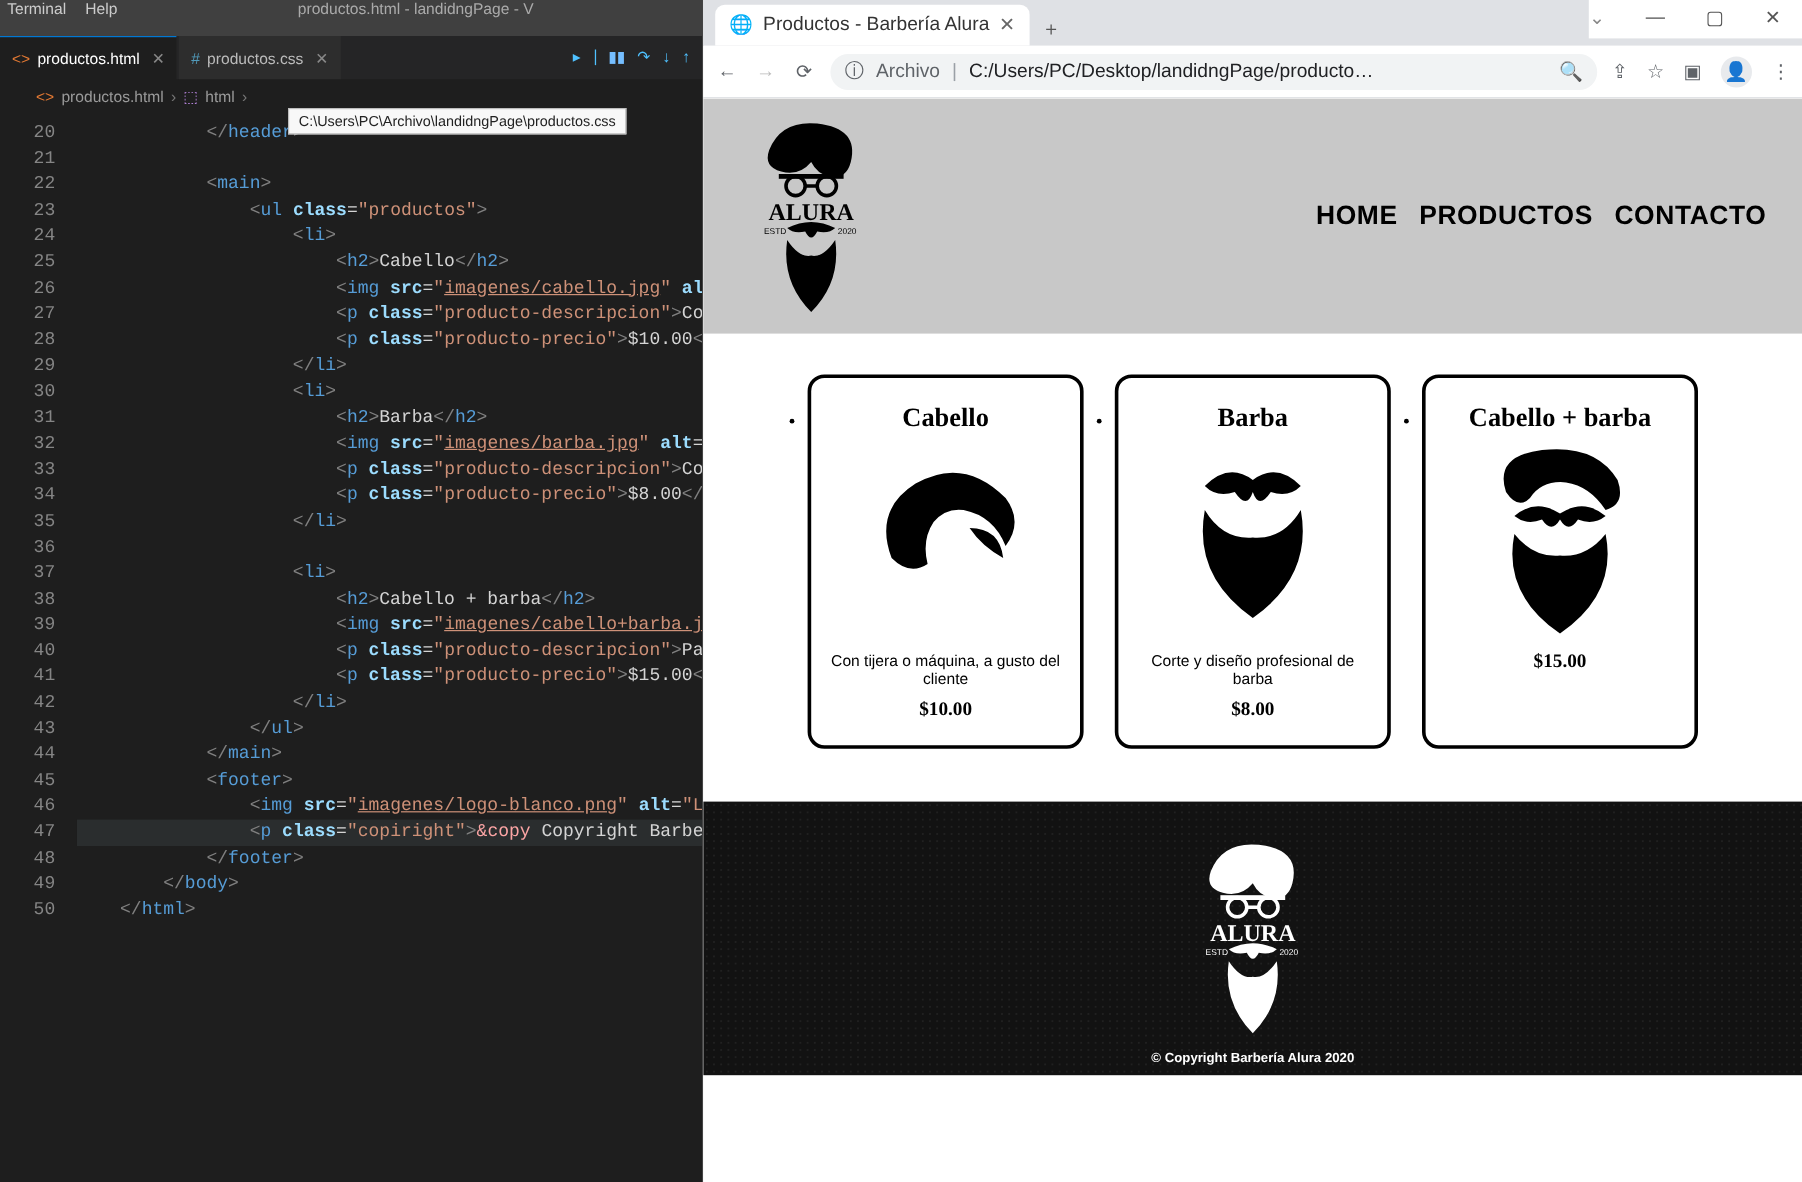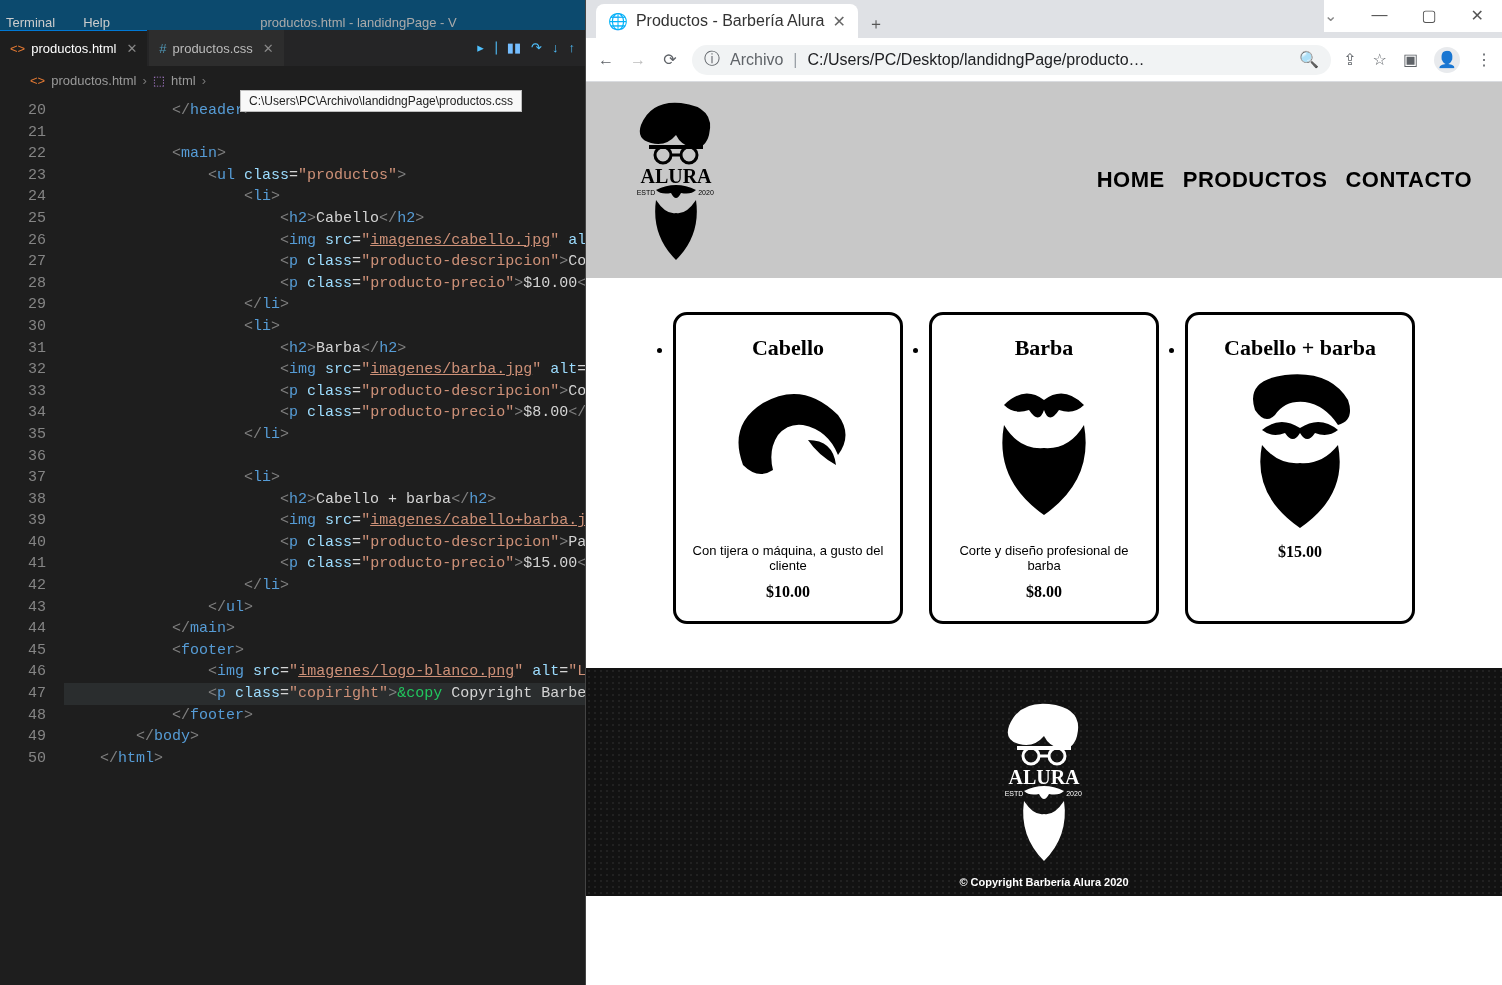--- a/index.html
+++ b/index.html
@@ -17,26 +17,26 @@
 .vscode {
   width: 585px;
   height: 100%;
   background: #1e1e1e;
   display: flex;
   flex-direction: column;
   font-size: 13px;
 }
 .vscode .menubar {
   height: 30px;
-  background: #0c4a6e;
+  background: #404040;
   color: #ccc;
   display: flex;
-  align-items: flex-end;
+  align-items: flex-start;
   padding: 0 6px;
-  gap: 28px;
+  gap: 16px;
 }
 .vscode .menubar .title-center {
   flex: 1;
   text-align: center;
   color: #aaa;
 }
 .vscode .tabs-row {
   height: 36px;
   background: #252526;
   display: flex;
@@ -109,25 +109,25 @@
 .vscode .gutter div { height: 21.6px; padding-left: 19px; }
 .vscode .code {
   flex: 1;
   white-space: pre;
   color: #d4d4d4;
   overflow: hidden;
 }
 .vscode .code div { height: 21.6px; }
 .tok-tag   { color: #569cd6; }
 .tok-brk   { color: #808080; }
-.tok-attr  { color: #9cdcfe; }
+.tok-attr  { color: #9cdcfe; font-weight: bold; }
 .tok-str   { color: #ce9178; }
 .tok-strU  { color: #ce9178; text-decoration: underline; }
 .tok-text  { color: #d4d4d4; }
-.tok-ent   { color: #22c55e; }
+.tok-ent   { color: #fca5a5; }
 .hl-line   { background: #2a2d2e; }
 
 
 .chrome {
   flex: 1;
   height: 100%;
   background: #fff;
   display: flex;
   flex-direction: column;
   border-left: 1px solid #444;

